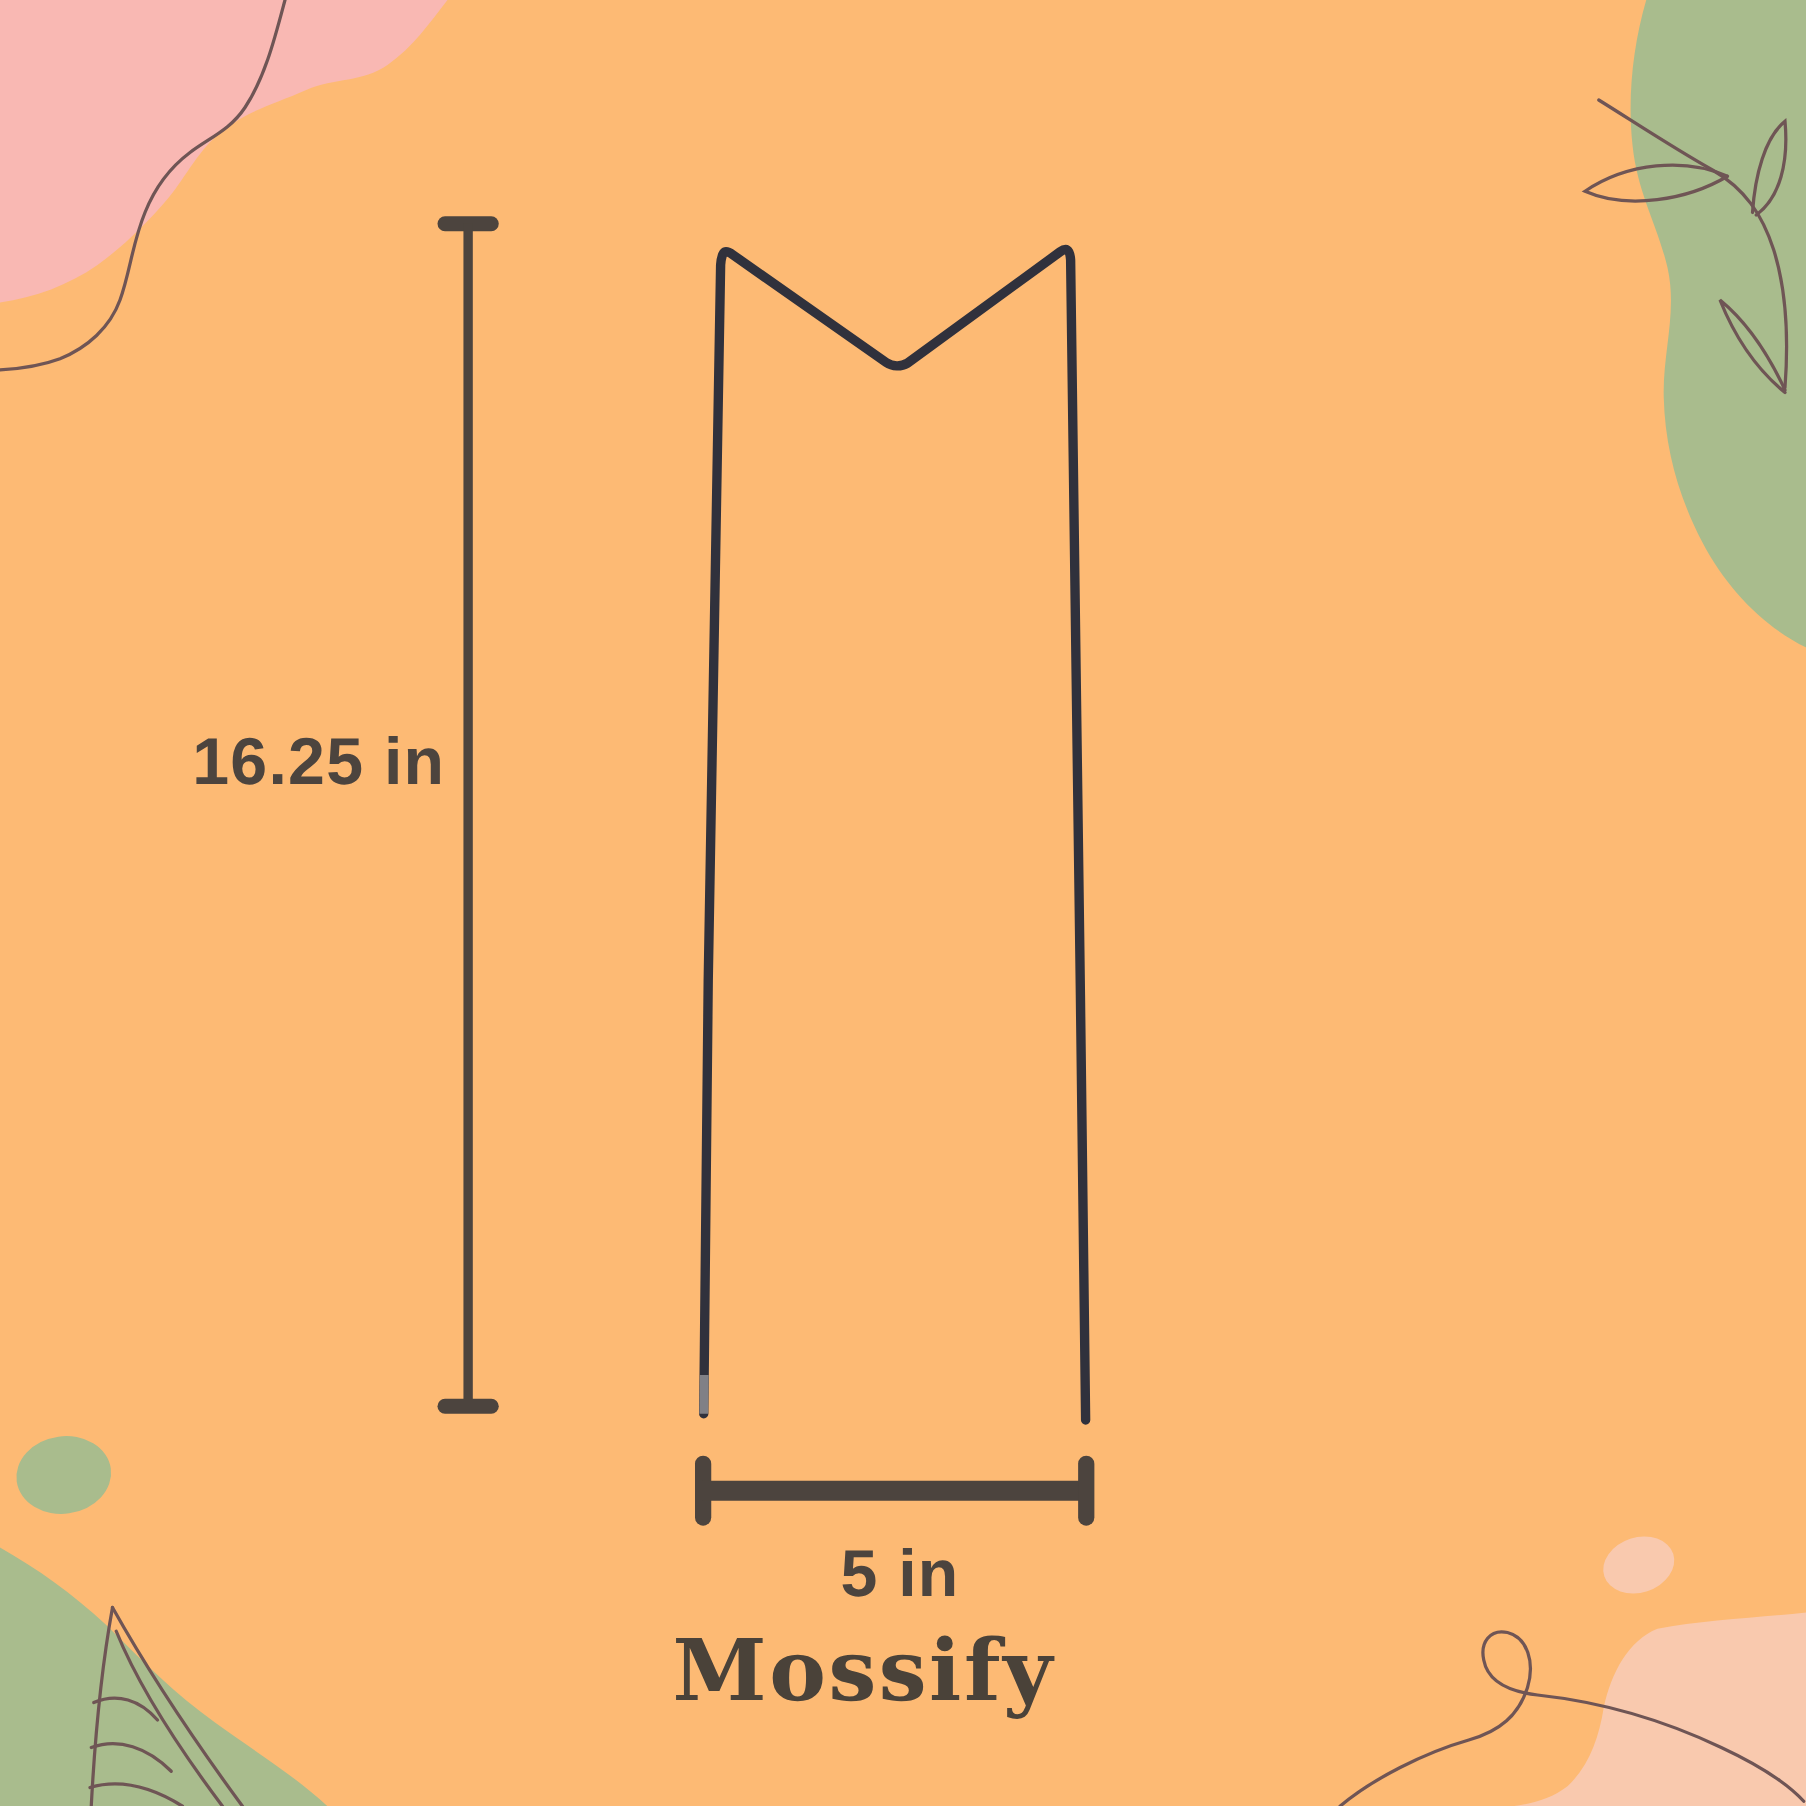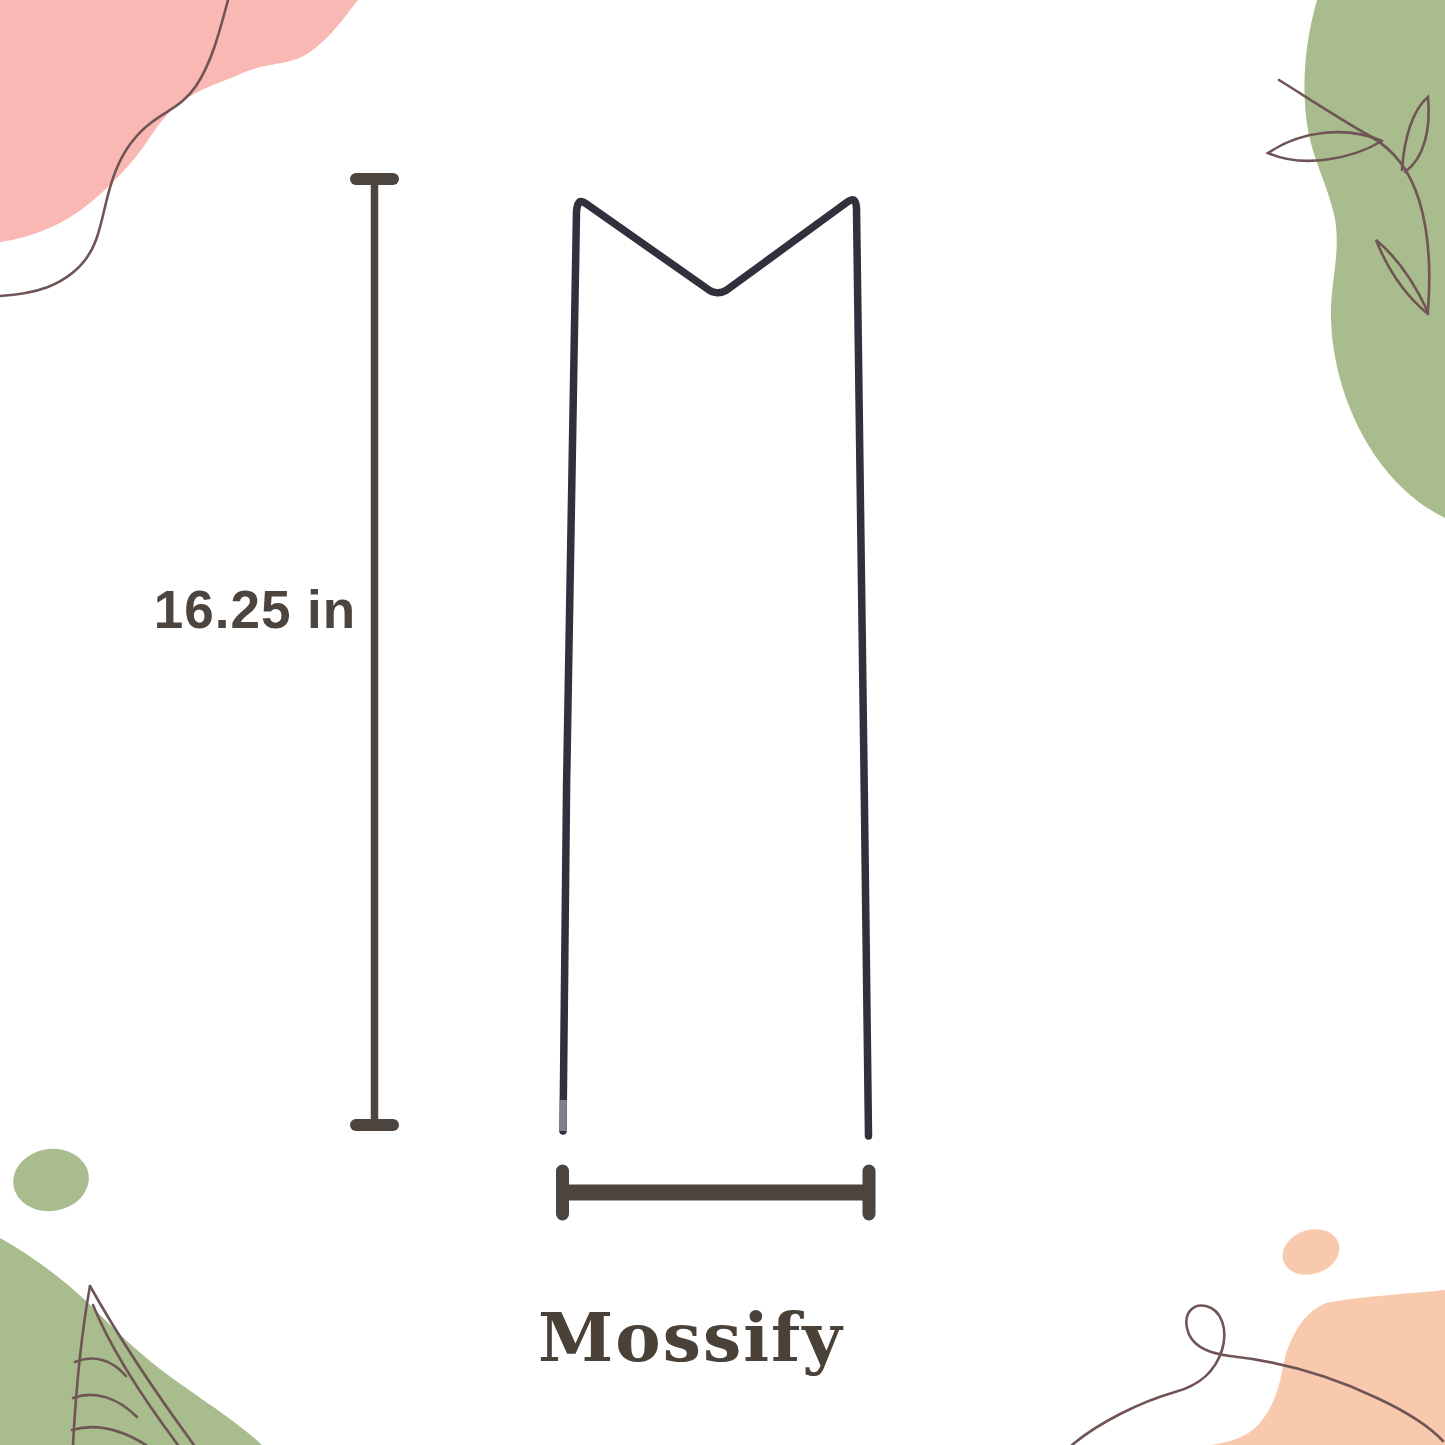--- a/index.html
+++ b/index.html
@@ -4,21 +4,21 @@
 <style>
   html, body {
     margin: 0;
     padding: 0;
     background: #e0c7b2;
   }
   .canvas {
     position: relative;
     width: 1445px;
     height: 1445px;
-    background: #ffffff;
+    background: #fdba74;
     overflow: hidden;
     font-family: "Liberation Sans", sans-serif;
   }
   .layer {
     position: absolute;
     top: 0;
     left: 0;
     width: 1445px;
     height: 1445px;
   }
@@ -111,16 +111,17 @@
 
     <g stroke="#4c443e">
       <line x1="562.5" y1="1171" x2="562.5" y2="1214" stroke-width="13" stroke-linecap="round" stroke="#4c443e"></line>
       <line x1="562" y1="1192.5" x2="869" y2="1192.5" stroke-width="16" stroke="#4c443e"></line>
       <line x1="869" y1="1171" x2="869" y2="1214" stroke-width="13" stroke-linecap="round" stroke="#4c443e"></line>
     </g>
   </svg>
 
   <div class="dim-label label-height">16.25 in</div>
 
+  <div class="dim-label label-width">5 in</div>
 
   <div class="brand-logo">Mossify</div>
 
 </div>
 
 </body></html>

